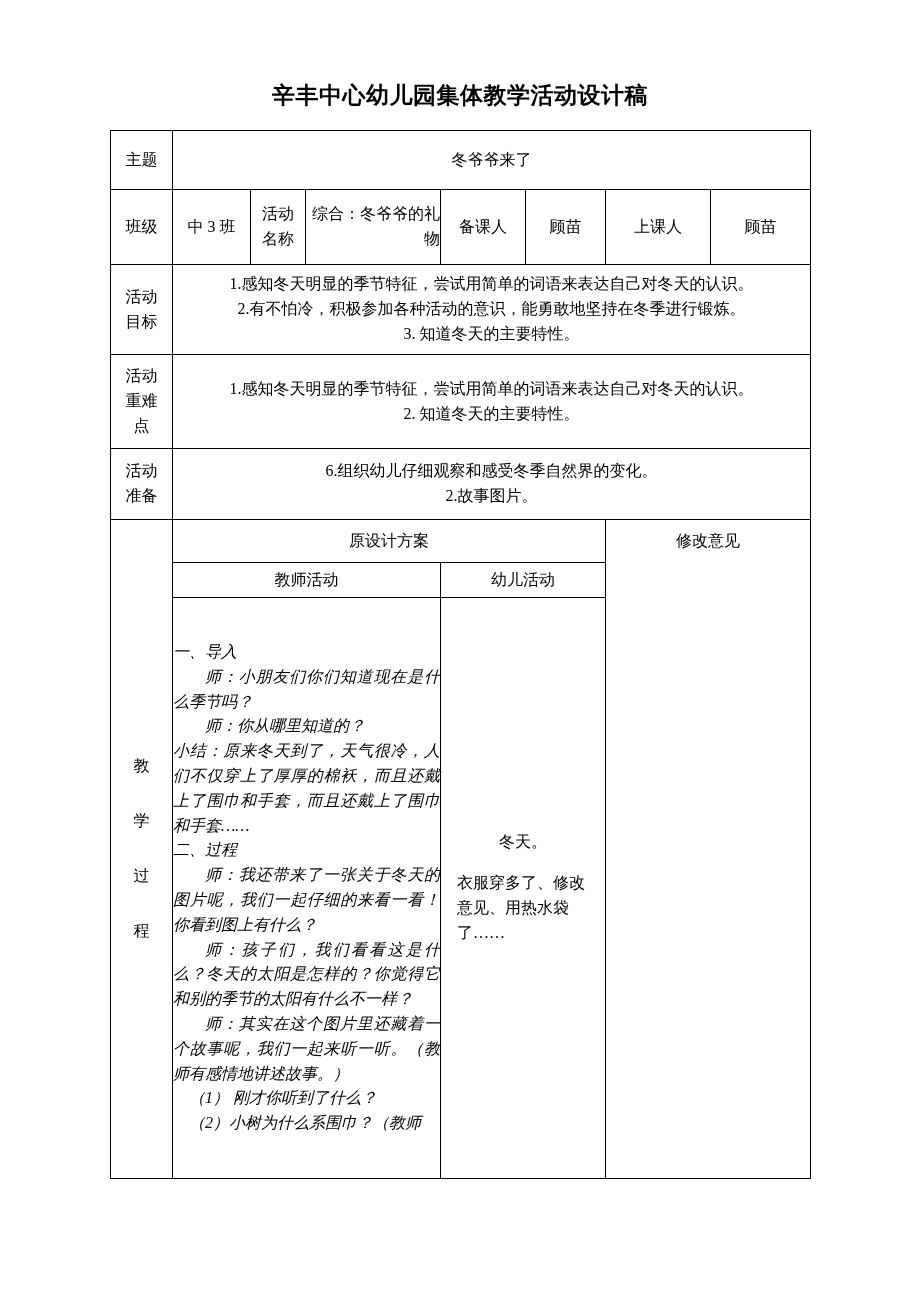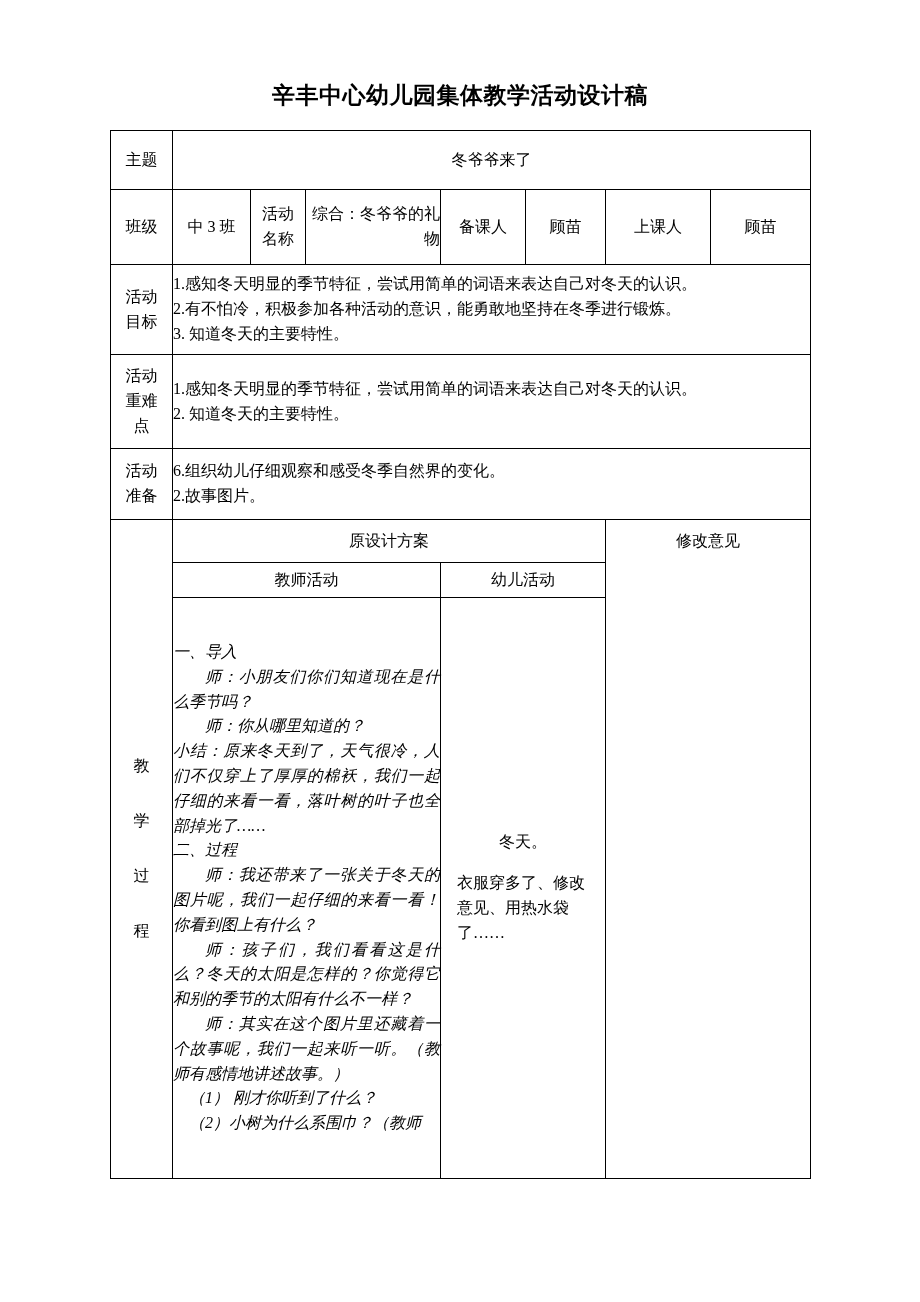--- a/index.html
+++ b/index.html
@@ -57,21 +57,21 @@
     text-align: center;
   }
   .pad {
     padding: 6px 8px;
   }
   .pad-narrow {
     padding: 4px 5px;
   }
   .body-text {
     padding: 7px 8px 9px 8px;
-    text-align: left;
+    text-align: center;
     vertical-align: top;
     font-size: 14px;
     line-height: 1.62;
   }
   .body-text p { margin: 0; }
   .title-row td {
     text-align: center;
     font-size: 16px;
     padding: 9px 4px;
   }
@@ -203,21 +203,21 @@
     <tr class="subhead">
       <td colspan="3" style="height:34px">教师活动</td>
       <td colspan="2">幼儿活动</td>
     </tr>
 
     <tr>
       <td colspan="3" class="content-cell" style="height:580px">
         <p>一、导入</p>
         <p class="indent">师：小朋友们你们知道现在是什么季节吗？</p>
         <p class="indent">师：你从哪里知道的？</p>
-        <p>小结：原来冬天到了，天气很冷，人们不仅穿上了厚厚的棉袄，我们一起仔细的来看一看，落叶树的叶子也全部掉光了……</p>
+        <p>小结：原来冬天到了，天气很冷，人们不仅穿上了厚厚的棉袄，而且还戴上了围巾和手套，而且还戴上了围巾和手套……</p>
         <p>二、过程</p>
         <p class="indent">师：我还带来了一张关于冬天的图片呢，我们一起仔细的来看一看！你看到图上有什么？</p>
         <p class="indent">师：孩子们，我们看看这是什么？冬天的太阳是怎样的？你觉得它和别的季节的太阳有什么不一样？</p>
         <p class="indent">师：其实在这个图片里还藏着一个故事呢，我们一起来听一听。（教师有感情地讲述故事。）</p>
         <p style="text-indent:1em">（1） 刚才你听到了什么？</p>
         <p style="text-indent:1em">（2）小树为什么系围巾？（教师</p>
       </td>
       <td colspan="2" class="child-cell">
         <p style="text-align:center;margin-bottom:10px">冬天。</p>
         <p>衣服穿多了、修改意见、用热水袋了……</p>

